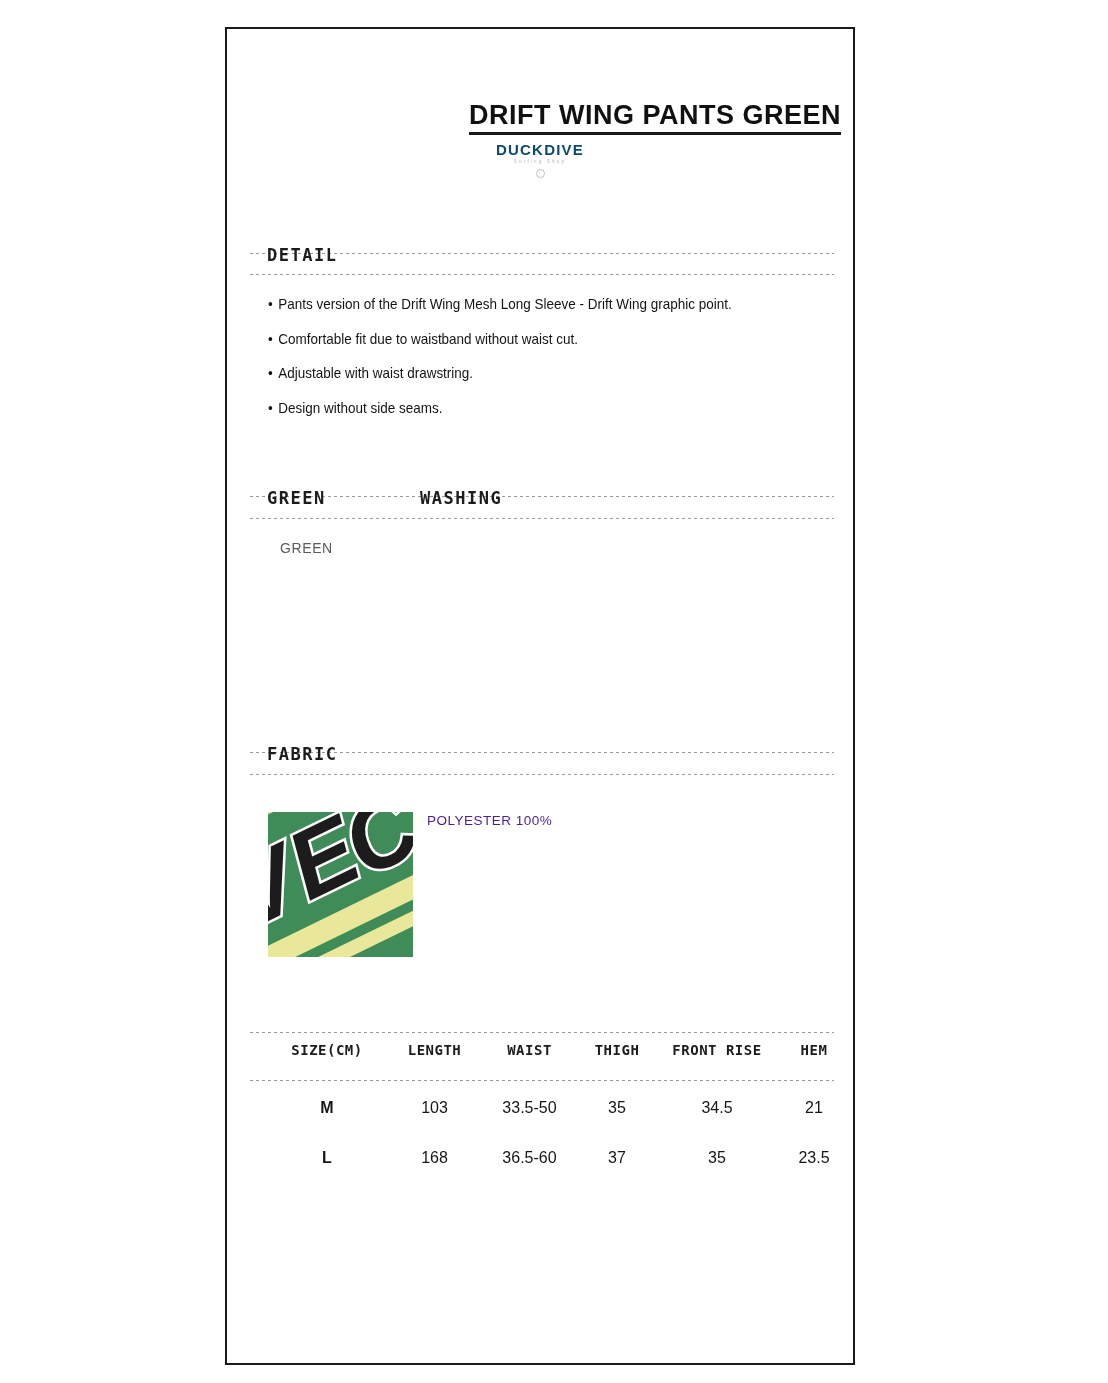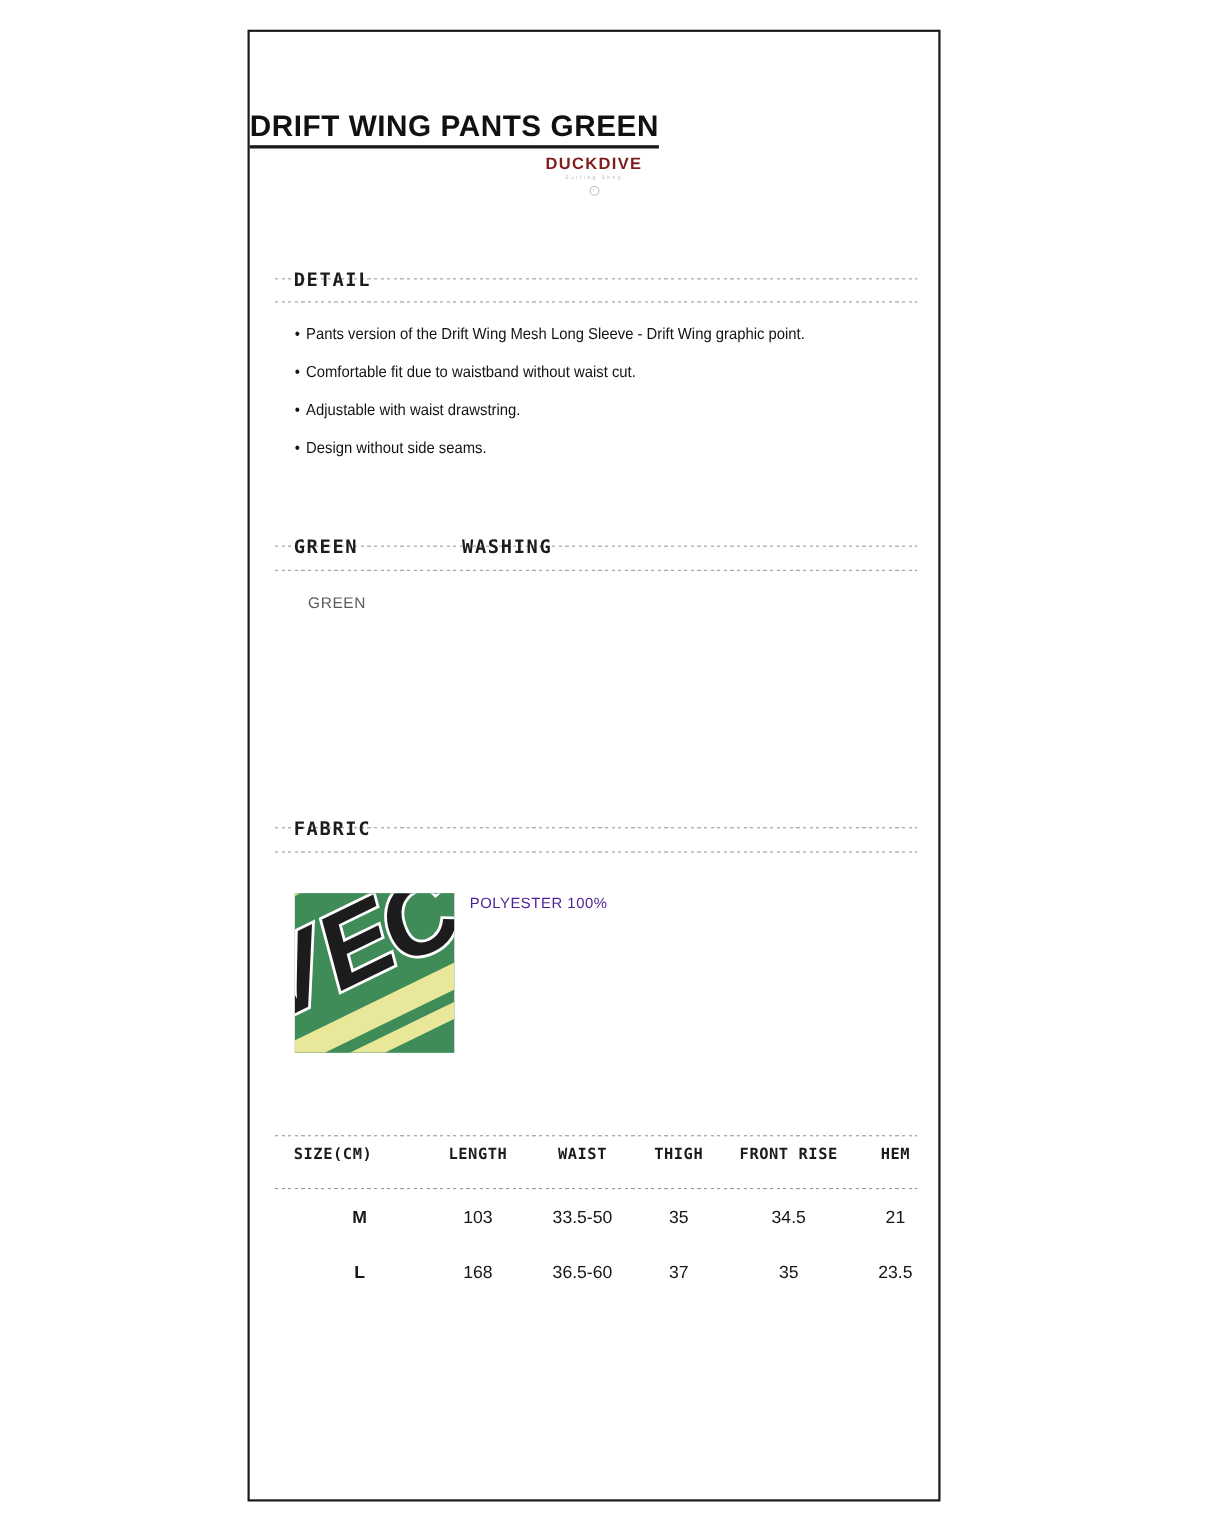--- a/index.html
+++ b/index.html
@@ -34,21 +34,21 @@
     right: 0;
     bottom: 0;
   }
 
   
   .title-block {
     position: absolute;
     left: 0;
     right: 12px;
     top: 72px;
-    text-align: left;
+    text-align: right;
   }
   .product-title {
     display: inline-block;
     font-family: "Liberation Sans", sans-serif;
     font-weight: bold;
     font-size: 27px;
     letter-spacing: 0.5px;
     color: #111111;
     border-bottom: 3px solid #1a1a1a;
     padding-bottom: 3px;
@@ -60,21 +60,21 @@
     left: 0;
     right: 0;
     top: 113px;
     text-align: center;
   }
   .brand-word {
     font-family: "Liberation Sans", sans-serif;
     font-weight: bold;
     font-size: 15px;
     letter-spacing: 1.2px;
-    color: #7f1d1d;
+    color: #0c4a6e;
     line-height: 1;
   }
   .brand-sub {
     font-family: "Liberation Sans", sans-serif;
     font-size: 4.5px;
     letter-spacing: 2.2px;
     color: #b3b3b3;
     margin-top: 3px;
     line-height: 1;
   }
@@ -232,21 +232,21 @@
   .size-table th {
     font-family: "DejaVu Sans Mono", monospace;
     font-weight: bold;
     font-size: 14px;
     letter-spacing: 0.5px;
     color: #1c1c1c;
     padding: 0 0 14px 0;
     text-align: center;
     white-space: nowrap;
   }
-  .size-table th.col-size { text-align: left; padding-left: 17px; }
+  .size-table th.col-size { text-align: center; padding-left: 17px; }
   .size-table td {
     font-family: "Liberation Sans", sans-serif;
     font-size: 16px;
     color: #161616;
     text-align: center;
     padding: 21px 0 0 0;
     height: 29px;
     vertical-align: middle;
   }
   .size-table td.col-size {

